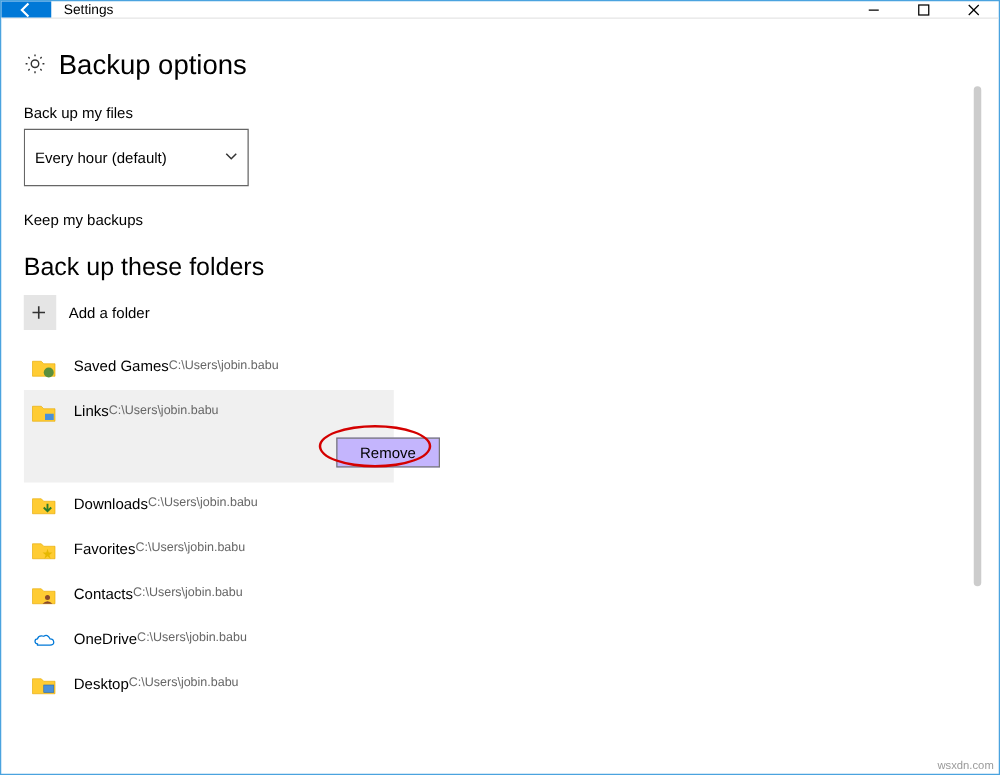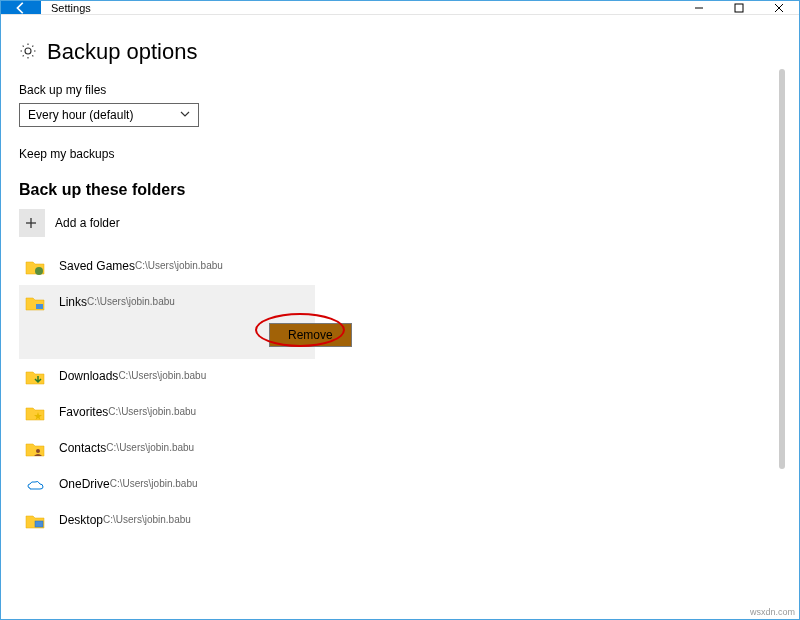--- a/index.html
+++ b/index.html
@@ -12,35 +12,35 @@
 .win-controls { display: flex; }
 .win-btn { width: 40px; display: flex; align-items: center; justify-content: center; font-size: 12px; }
 .win-btn svg { width: 10px; height: 10px; }
 .content { position: absolute; left: 18px; right: 12px; top: 38px; bottom: 8px; overflow: hidden; }
 .scrollbar { position: absolute; right: 2px; top: 30px; width: 6px; height: 400px; background: #ccc; border-radius: 3px; }
 .page-header { display: flex; align-items: center; gap: 10px; margin-bottom: 18px; text-align: center; }
 .gear svg { width: 18px; height: 18px; }
 h1 { font-size: 22px; font-weight: 400; }
 .group { margin-bottom: 20px; }
 .group .glabel { font-size: 12px; margin-bottom: 6px; display: block; }
-.dropdown { border: 1px solid #666; width: 180px; height: 24px; display: flex; align-items: center; justify-content: space-between; padding: 0 8px; background: #fff; font-size: 12px; }
+.dropdown { border: 1px solid #666; width: 180px; height: 46px; display: flex; align-items: center; justify-content: space-between; padding: 0 8px; background: #fff; font-size: 12px; }
 .dropdown .chev svg { width: 10px; height: 10px; }
-.section-title { font-size: 16px; font-weight: 700; margin-bottom: 10px; }
+.section-title { font-size: 20px; font-weight: 400; margin-bottom: 10px; }
 .folder-list { display: flex; flex-direction: column; }
 .folder-item { display: flex; align-items: center; gap: 12px; padding: 6px 4px 6px 4px; width: 296px; }
 .folder-item.selected { background: #f0f0f0; padding-bottom: 44px; position: relative; }
 .folder-icon { width: 24px; height: 24px; display: flex; align-items: center; justify-content: center; flex-shrink: 0; }
 .folder-icon svg { width: 22px; height: 22px; }
 .folder-text { display: flex; flex-direction: row; line-height: 1.3; }
 .folder-name { font-size: 12px; }
 .folder-path { font-size: 10px; color: #666; }
 .add-btn { width: 28px; height: 28px; background: #e5e5e5; display: flex; align-items: center; justify-content: center; margin-left: -2px; }
 .add-btn svg { width: 14px; height: 14px; }
 .add-row { display: flex; align-items: center; gap: 10px; margin-bottom: 12px; }
-.remove-btn { position: absolute; left: 250px; top: 38px; border: 1px solid #777; background: #a16207; padding: 4px 18px; font-size: 12px; font-family: inherit; }
+.remove-btn { position: absolute; left: 250px; top: 38px; border: 1px solid #777; background: #c4b5fd; padding: 4px 18px; font-size: 12px; font-family: inherit; }
 .annot { position: absolute; left: 236px; top: 28px; width: 90px; height: 34px; border: 2px solid #d40000; border-radius: 50%; pointer-events: none; }
 .watermark { position: absolute; right: 4px; bottom: 2px; font-size: 9px; color: #999; margin-top: 20px; }
 </style>
 </head>
 <body>
 
 <div class="titlebar">
   <div class="back-btn">
     <svg viewBox="0 0 16 16">
         <path d="M10 2 L4 8 L10 14" stroke="#fff" stroke-width="2" fill="none"></path>

